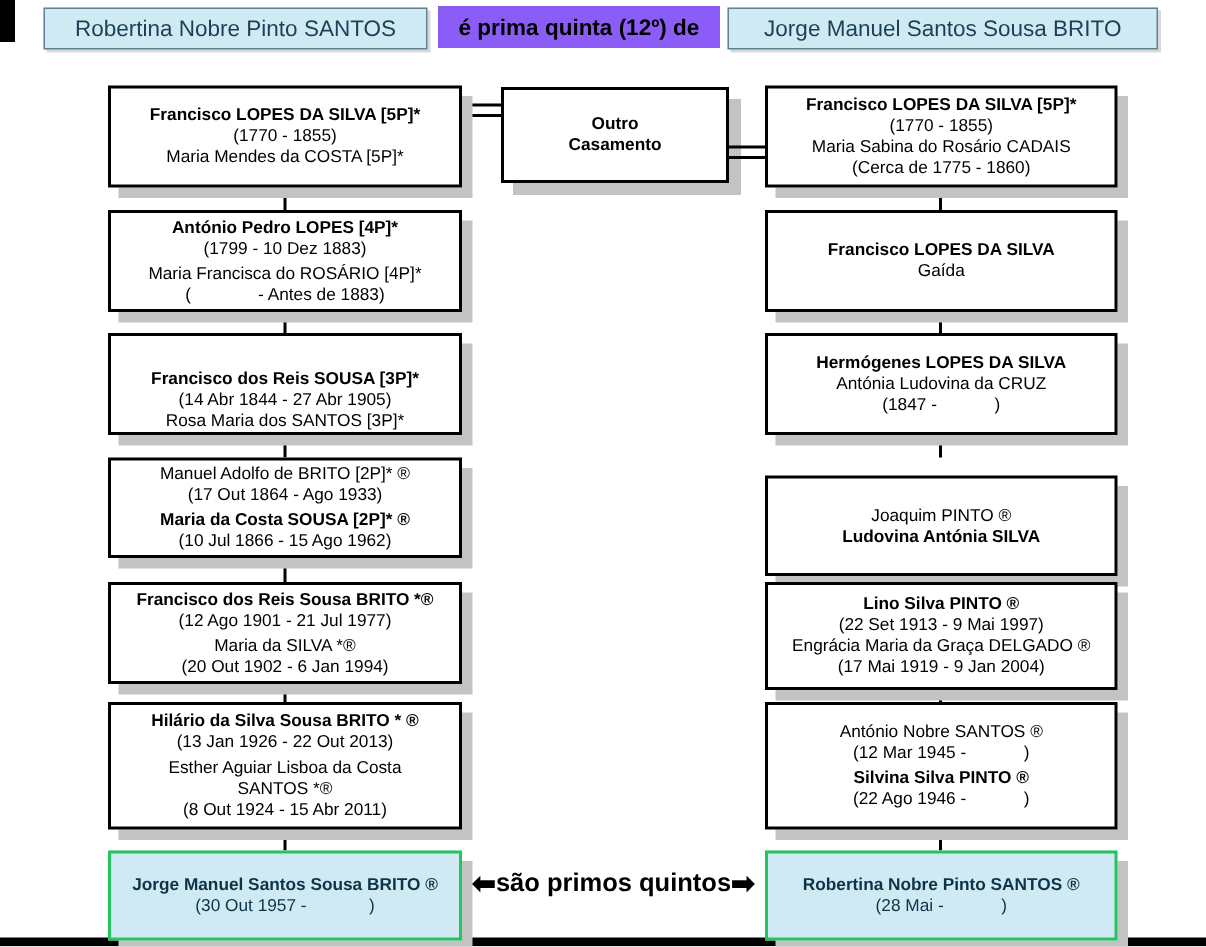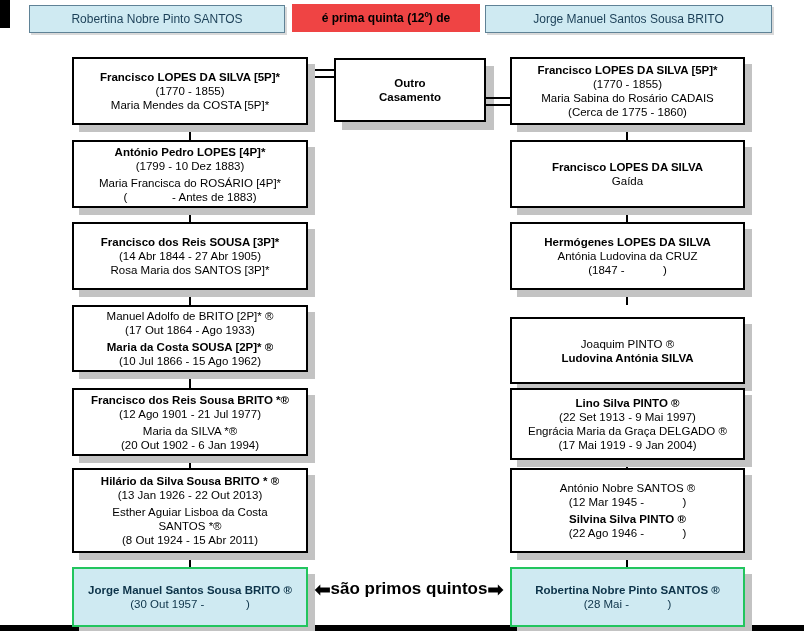--- a/index.html
+++ b/index.html
@@ -1,24 +1,24 @@
 <!DOCTYPE html>
 <html><head>
 <meta charset="utf-8">
 <style>
   html,body { margin:0; padding:0; background:#fff; }
   .stage { position:relative; width:804px; height:631px; background:#ffffff;
            font-family:"Liberation Sans", sans-serif; overflow:hidden; }
 
   
   .hd { position:absolute; display:flex; align-items:center; justify-content:center;
-        font-size:12px; text-align:center; }
+        font-size:15px; text-align:center; }
   .hd-person { background:#cfeaf2; border:1px solid #5f8296; color:#1b3f57;
                box-shadow:2px 2px 0 #d9d9d9; }
-  .hd-rel { background:#ef4444; color:#000; font-weight:bold; }
+  .hd-rel { background:#8b5cf6; color:#000; font-weight:bold; }
 
   
   .tbox { position:absolute; background:#ffffff; border:2px solid #000;
           box-shadow:7px 7px 0 #c3c3c3; display:flex; flex-direction:column;
           align-items:center; justify-content:center; text-align:center;
           font-size:11.5px; line-height:14px; color:#000; box-sizing:border-box; }
   .tbox .line { white-space:pre; }
   .b { font-weight:bold; }
   .gap { margin-top:3px; }
   .bluebox { background:#cfeaf2; border:2px solid #22c55e; color:#0d3349; }
@@ -83,21 +83,21 @@
     <div class="line">Maria Mendes da COSTA [5P]*</div>
   </div>
 
   <div class="tbox" style="left:72px;top:140px;width:236px;height:68px;">
     <div class="line b">António Pedro LOPES [4P]*</div>
     <div class="line">(1799 - 10 Dez 1883)</div>
     <div class="line gap">Maria Francisca do ROSÁRIO [4P]*</div>
     <div class="line">(              - Antes de 1883)</div>
   </div>
 
-  <div class="tbox" style="left:72px;top:222px;width:236px;height:68px;">
+  <div class="tbox" style="left:72px;top:222px;width:236px;height:68px;justify-content:flex-end;">
     <div class="line b">Francisco dos Reis SOUSA [3P]*</div>
     <div class="line">(14 Abr 1844 - 27 Abr 1905)</div>
     <div class="line">Rosa Maria dos SANTOS [3P]*</div>
   </div>
 
   <div class="tbox" style="left:72px;top:305px;width:236px;height:67px;">
     <div class="line">Manuel Adolfo de BRITO [2P]* ®</div>
     <div class="line">(17 Out 1864 - Ago 1933)</div>
     <div class="line b gap">Maria da Costa SOUSA [2P]* ®</div>
     <div class="line">(10 Jul 1866 - 15 Ago 1962)</div>

